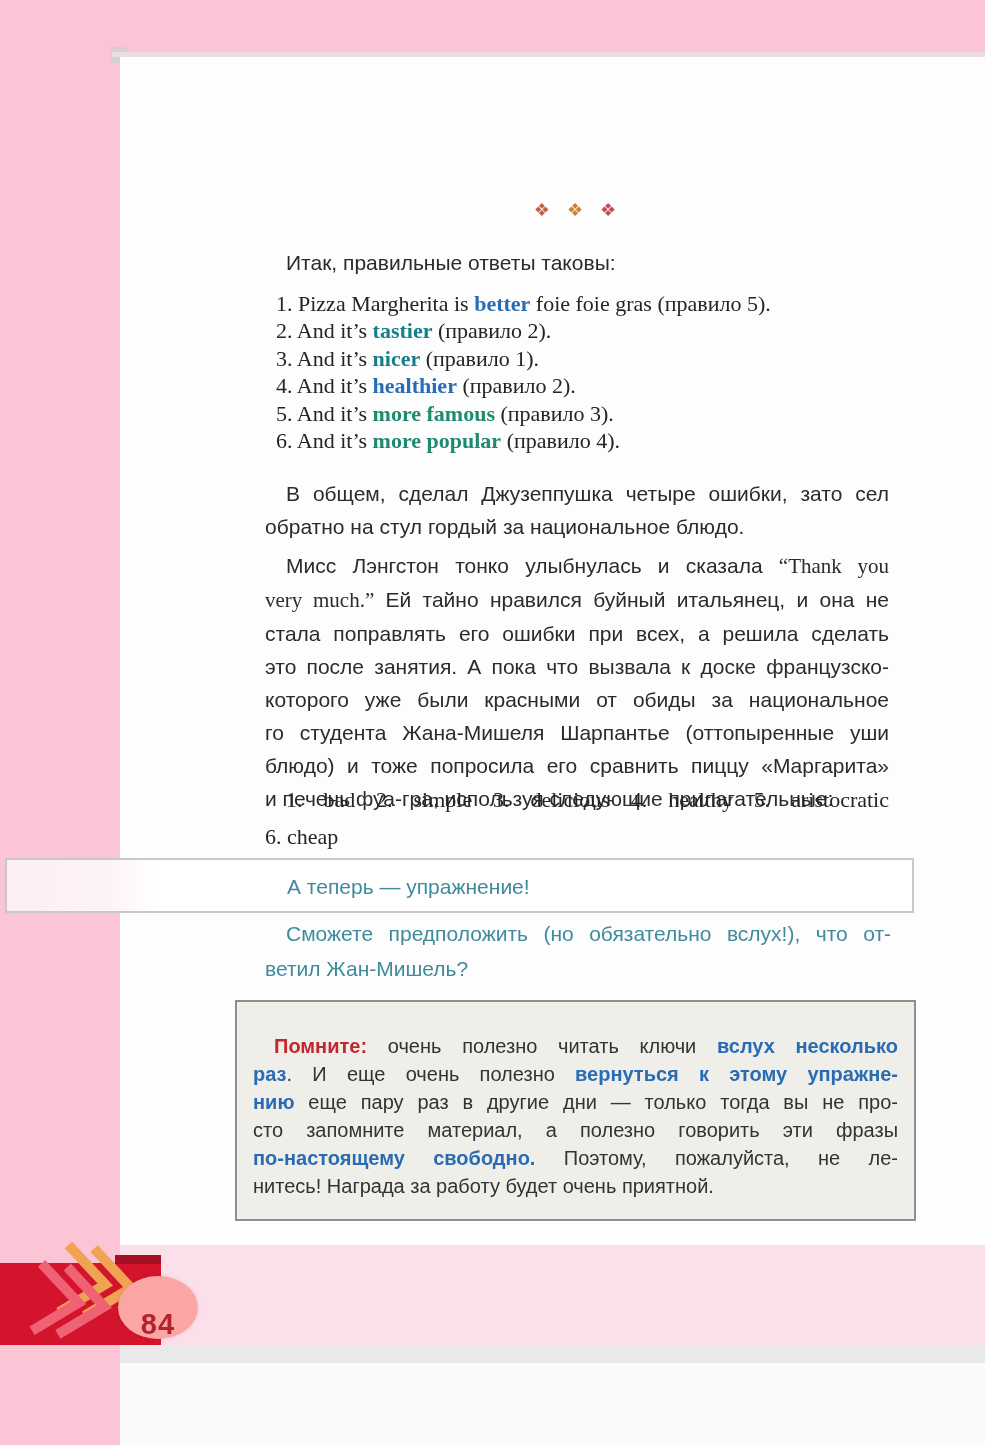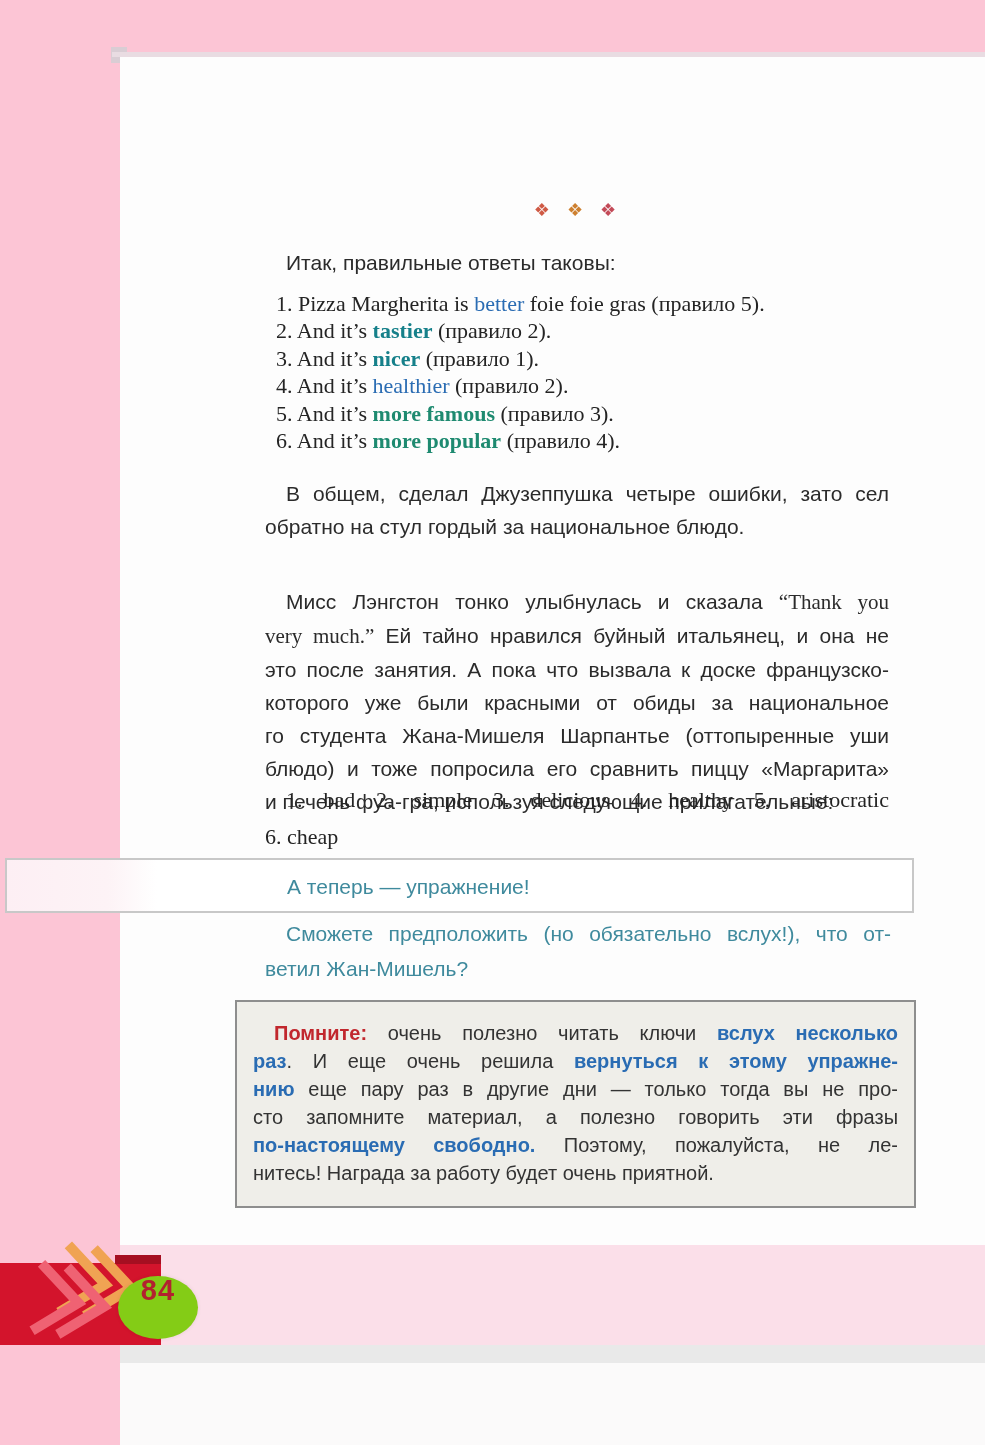--- a/index.html
+++ b/index.html
@@ -19,22 +19,22 @@
   .corner-notch{left:111px;top:47px;width:16px;height:16px;background:#d9cdd4;}
   .page{left:120px;top:57px;width:865px;height:1288px;background:var(--page_bg);}
   .footer-pink{left:120px;top:1245px;width:865px;height:100px;background:var(--pink_footer);}
   .gray-strip{left:120px;top:1345px;width:865px;height:18px;background:var(--gray_strip);}
   .paper-below{left:120px;top:1363px;width:865px;height:82px;background:#fbfafa;}
   .red-band{left:0;top:1263px;width:161px;height:82px;background:var(--red_band);}
   .red-band-edge{left:115px;top:1255px;width:46px;height:9px;background:var(--red_band_edge);}
   .chevrons{left:12px;top:1240px;width:150px;height:105px;}
   .page-num-badge{
     left:118px;top:1276px;width:80px;height:63px;
-    background:#84cc16;border-radius:50%;
-    display:flex;align-items:flex-start;justify-content:center;
+    background:#fca5a5;border-radius:50%;
+    display:flex;align-items:flex-end;justify-content:center;
     box-shadow:0 0 4px rgba(0,0,0,.08);
   }
   .page-num-badge span{
     font:700 29px/1 "Liberation Sans",sans-serif;
     color:var(--page_num);letter-spacing:1px;
   }
 
   
   .txt{color:var(--text);}
   .ln{display:block;}
@@ -42,46 +42,46 @@
   .ind{text-indent:21px;}
   .center{text-align:center;text-align-last:center;}
 
   .ornament{left:265px;top:199px;width:620px;font-size:18px;}
   .ornament .ln span{margin:0 3px;}
   .o1{color:var(--orn1);} .o2{color:var(--orn2);} .o3{color:var(--orn3);}
 
   .intro{left:265px;top:246px;width:622px;font:21px/33px "Liberation Sans",sans-serif;}
   .answers{left:276px;top:290px;width:616px;font:22px/27.4px "Liberation Serif",serif;color:#242424;}
   .para-general{left:265px;top:477px;width:624px;font:21px/33px "Liberation Sans",sans-serif;}
-  .para-miss{left:265px;top:549px;width:624px;font:21px/33px "Liberation Sans",sans-serif;margin-top:36px;}
+  .para-miss{left:265px;top:549px;width:624px;font:21px/33px "Liberation Sans",sans-serif;}
   .adjectives{left:265px;top:781px;width:624px;font:22px/37px "Liberation Serif",serif;color:#242424;}
 
   .exercise-banner{
     left:5px;top:858px;width:905px;height:51px;
     border:2px solid var(--box1_border);
     background:linear-gradient(to right,#fdeff4 0px,#fdf3f6 100px,#ffffff 150px);
   }
   .exercise-banner .label{
     position:absolute;left:280px;top:50%;transform:translateY(-50%);
     font:21px/1 "Liberation Sans",sans-serif;color:var(--cyan_text);
   }
 
   .question{left:265px;top:916px;width:626px;font:21px/35px "Liberation Sans",sans-serif;color:var(--cyan_text);}
 
   .remember-box{
     left:235px;top:1000px;width:645px;height:171px;
     border:2px solid var(--box2_border);
     background:var(--box2_bg);
-    padding:17px 16px 16px 16px;
+    padding:30px 16px 16px 16px;
     font:20px/28px "Liberation Sans",sans-serif;color:#333333;
   }
 
   
   .en{font-family:"Liberation Serif",serif;}
-  .bblue{font-family:"Liberation Serif",serif;font-weight:400;color:var(--blue);}
+  .bblue{font-family:"Liberation Serif",serif;font-weight:700;color:var(--blue);}
   .bteal{font-family:"Liberation Serif",serif;font-weight:700;color:var(--teal);}
   .bgreen{font-family:"Liberation Serif",serif;font-weight:700;color:var(--green);}
   .sb{font-weight:700;color:var(--blue);}
   .sr{font-weight:700;color:var(--red_label);}
 </style>
 </head>
 <body>
 
 <div class="abs bg-pink-top"></div>
 <div class="abs bg-pink-left"></div>
@@ -124,20 +124,21 @@
   </div>
 
 <div class="abs para-general txt">
     <div class="ln j ind"><span>В общем, сделал Джузеппушка четыре ошибки, зато сел</span></div>
     <div class="ln"><span>обратно на стул гордый за национальное блюдо.</span></div>
   </div>
 
 <div class="abs para-miss txt">
     <div class="ln j ind"><span>Мисс Лэнгстон тонко улыбнулась и сказала </span><span class="en">“Thank you</span></div>
     <div class="ln j"><span class="en">very much.”</span><span> Ей тайно нравился буйный итальянец, и она не</span></div>
+    <div class="ln j"><span>стала поправлять его ошибки при всех, а решила сделать</span></div>
     <div class="ln j"><span>это после занятия. А пока что вызвала к доске французско-</span></div>
     <div class="ln j"><span>которого уже были красными от обиды за национальное</span></div>
     <div class="ln j"><span>го студента Жана-Мишеля Шарпантье (оттопыренные уши</span></div>
     <div class="ln j"><span>блюдо) и тоже попросила его сравнить пиццу «Маргарита»</span></div>
     <div class="ln"><span>и печень фуа-гра, используя следующие прилагательные:</span></div>
   </div>
 
 <div class="abs adjectives">
     <div class="ln j ind"><span class="en">1. bad 2. simple 3. delicious 4. healthy 5. aristocratic</span></div>
     <div class="ln"><span class="en">6. cheap</span></div>
@@ -147,18 +148,18 @@
   <span class="label">А теперь — упражнение!</span>
 </div>
 
 <div class="abs question">
     <div class="ln j ind"><span>Сможете предположить (но обязательно вслух!), что от-</span></div>
     <div class="ln"><span>ветил Жан-Мишель?</span></div>
   </div>
 
 <div class="abs remember-box">
     <div class="ln j ind"><span class="sr">Помните:</span><span> очень полезно читать ключи </span><span class="sb">вслух несколько</span></div>
-    <div class="ln j"><span class="sb">раз</span><span>. И еще очень решила </span><span class="sb">вернуться к этому упражне-</span></div>
+    <div class="ln j"><span class="sb">раз</span><span>. И еще очень полезно </span><span class="sb">вернуться к этому упражне-</span></div>
     <div class="ln j"><span class="sb">нию</span><span> еще пару раз в другие дни — только тогда вы не про-</span></div>
     <div class="ln j"><span>сто запомните материал, а полезно говорить эти фразы</span></div>
     <div class="ln j"><span class="sb">по-настоящему свободно.</span><span> Поэтому, пожалуйста, не ле-</span></div>
     <div class="ln"><span>нитесь! Награда за работу будет очень приятной.</span></div>
   </div>
 
 </body></html>

